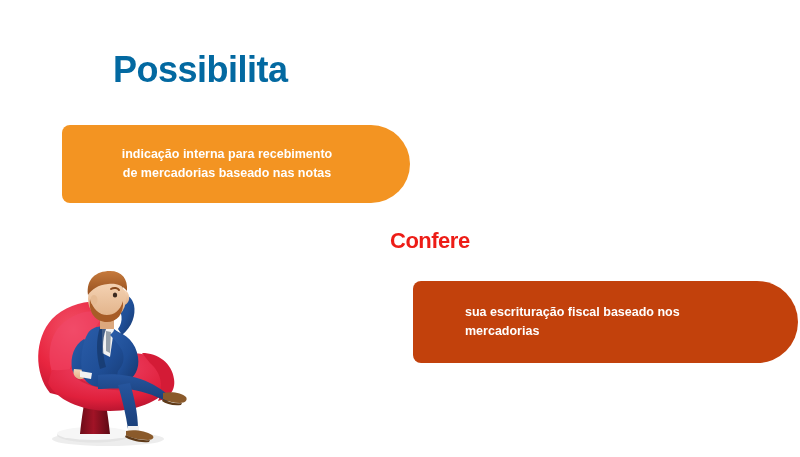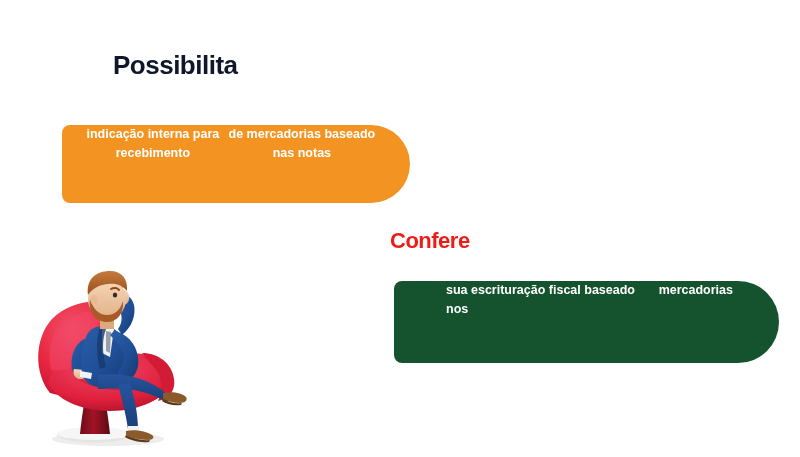--- a/index.html
+++ b/index.html
@@ -24,58 +24,58 @@
   .heading {
     position: absolute;
     font-weight: 700;
     letter-spacing: -0.5px;
     white-space: nowrap;
     line-height: 1;
   }
   #heading-possibilita {
     left: 113px;
     top: 52px;
-    font-size: 26px;
-    color: #0f172a;
+    font-size: 36px;
+    color: #0369a1;
   }
   #heading-confere {
     left: 390px;
     top: 230px;
     font-size: 22px;
     color: #ed1c16;
   }
 
   
   .pill {
     position: absolute;
     box-sizing: border-box;
     display: flex;
-    flex-direction: row;
+    flex-direction: column;
     justify-content: center;
     color: #ffffff;
     font-weight: 700;
     font-size: 12.5px;
     line-height: 1.55;
   }
   #pill-possibilita {
     left: 62px;
     top: 125px;
     width: 348px;
     height: 78px;
     background: #f39422;
     border-radius: 8px 39px 39px 8px;
     text-align: center;
     padding: 0 34px 0 16px;
   }
   #pill-confere {
-    left: 394px;
+    left: 413px;
     top: 281px;
     width: 385px;
     height: 82px;
-    background: #14532d;
+    background: #c2410c;
     border-radius: 8px 41px 41px 8px;
     text-align: left;
     padding: 0 46px 0 52px;
   }
   .pill-line {
     display: block;
   }
 
   
   #illustration-man-in-chair {

